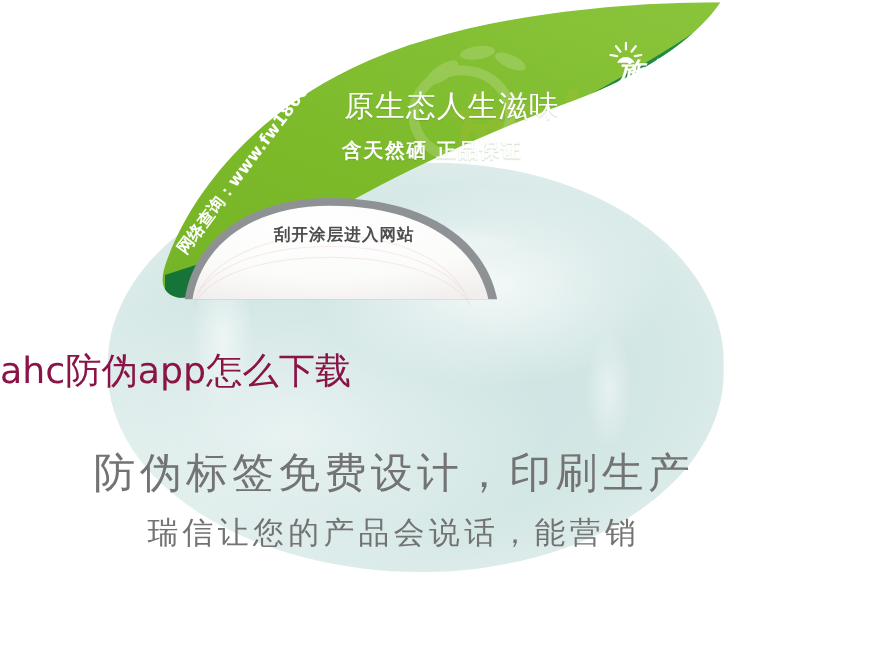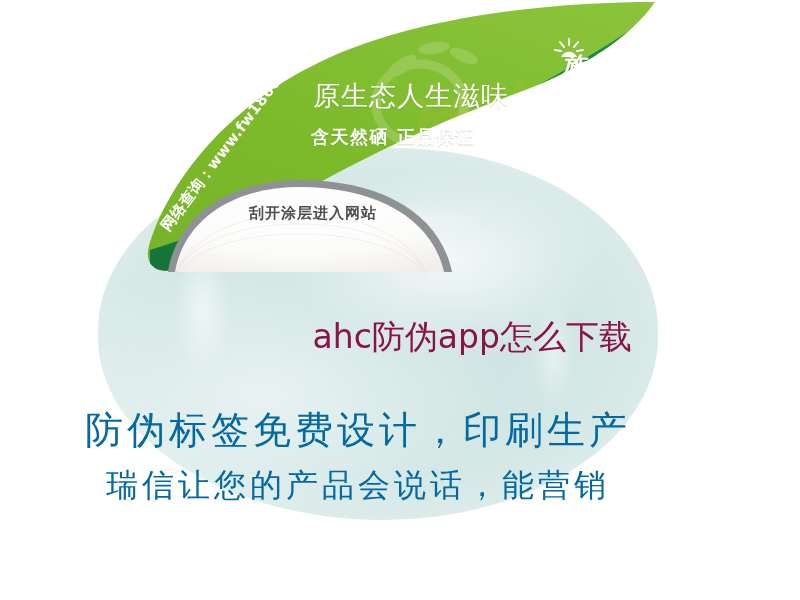--- a/index.html
+++ b/index.html
@@ -119,42 +119,42 @@
   }
   #scratch-line-1 { left: 249px; top: 204px; }
   #scratch-line-2 { left: 249px; top: 227px; }
 
   
   #headline {
     position: absolute;
     left: 0;
     top: 315px;
     width: 632px;
-    text-align: right;
+    text-align: left;
     color: #8a1447;
     font-size: 33px;
     letter-spacing: 0px;
     font-family: "DejaVu Sans", "Liberation Sans", sans-serif;
   }
   #tagline {
     position: absolute;
     left: 0;
     top: 403px;
     width: 716px;
     text-align: center;
-    color: #0369a1;
+    color: #737373;
     font-family: "DejaVu Serif", "Liberation Serif", serif;
   }
   .tag-line {
     display: block;
     white-space: nowrap;
     letter-spacing: 4px;
   }
   #tag-line-1 { font-size: 38px; line-height: 54px; }
-  #tag-line-2 { font-size: 32px; line-height: 56px; }
+  #tag-line-2 { font-size: 28px; line-height: 56px; }
 </style>
 </head>
 <body>
 
 <div id="stage">
 
   <div id="watercolor"></div>
 
   <div id="leaf-wrap">
     <svg id="leaf-svg" width="800" height="300" viewBox="0 0 800 300">

